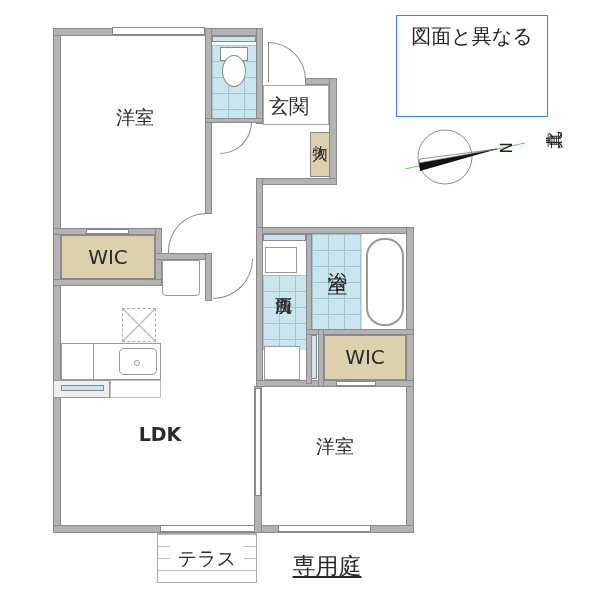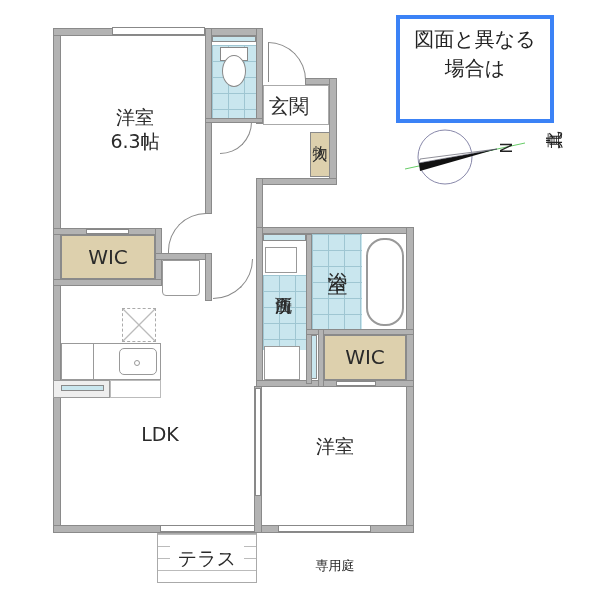--- a/index.html
+++ b/index.html
@@ -4,32 +4,32 @@
 <style>
   html,body{margin:0;padding:0;background:#fff;}
   body{width:600px;height:600px;position:relative;overflow:hidden;font-family:"DejaVu Sans","Liberation Sans",sans-serif;color:#222;}
   .abs{position:absolute;box-sizing:border-box;}
   .wall{position:absolute;background:#b3b3b3;border:1px solid #8a8a8a;box-sizing:border-box;}
   .tile{background-color:#c9e6ee;background-image:linear-gradient(#9fc6d2 1px,transparent 1px),linear-gradient(90deg,#9fc6d2 1px,transparent 1px);background-size:16px 16px;}
   .wic{background:#ddd0ad;border:1px solid #8a8a8a;}
   .label{position:absolute;text-align:center;font-size:19px;line-height:24px;color:#2a2a2a;white-space:nowrap;}
   .vlabel{position:absolute;writing-mode:vertical-rl;text-orientation:upright;font-size:18px;letter-spacing:2px;color:#2a2a2a;}
   .window{position:absolute;background:#fff;border:1px solid #888;box-sizing:border-box;}
-  .notice{position:absolute;left:396px;top:15px;width:150px;height:100px;border:4px solid #3b82f6;background:#fff;}
+  .notice{position:absolute;left:396px;top:15px;width:150px;height:100px;border:1px solid #3b82f6;background:#fff;}
   .notice div{text-align:center;font-size:20px;line-height:29px;margin-top:6px;}
   .lightblue{background:#c9e6ee;border:1px solid #8a8a8a;}
   .door-arc{position:absolute;border:1px solid #888;box-sizing:border-box;}
 </style>
 </head>
 <body>
 
 <div class="notice">
   <div>
     <span>図面と異なる</span><br>
-    <span>場合は</span><br>
+    <br>
   </div>
 </div>
 
 <div class="abs" style="left:405px;top:125px;width:150px;height:70px;">
   <svg width="150" height="70">
     <circle cx="40" cy="32" r="27" fill="none" stroke="#8888aa" stroke-width="1"></circle>
     <line x1="0" y1="44" x2="120" y2="18" stroke="#66cc66" stroke-width="1"></line>
     <polygon points="14,38 15,46 92,24" fill="#111"></polygon>
     <polygon points="14,38 92,24 15,34" fill="#fff" stroke="#445" stroke-width="0.6"></polygon>
   </svg>
@@ -96,41 +96,40 @@
 
   <div class="abs" style="left:263px;top:85px;width:66px;height:40px;background:#fff;border:1px solid #aaa;"></div>
   <div class="door-arc" style="left:268px;top:42px;width:38px;height:40px;border-radius:0 40px 0 0;border-left:1px solid #888;border-bottom:none;"></div>
   <span class="label" style="left:264px;top:94px;width:50px;font-size:20px;">玄関</span>
 
   <div class="abs wic" style="left:310px;top:132px;width:20px;height:45px;"></div>
   <span class="vlabel" style="left:310px;top:134px;font-size:15px;letter-spacing:0;">物入</span>
 
   <div class="label" style="left:95px;top:105px;width:80px;">
     <div>洋室</div>
-    <div>6.3帖</div>
   </div>
 
   <div class="abs wic" style="left:61px;top:235px;width:94px;height:44px;"></div>
   <span class="label" style="left:61px;top:245px;width:94px;font-size:20px;">WIC</span>
 
   <div class="door-arc" style="left:168px;top:213px;width:38px;height:40px;border-radius:40px 0 0 0;border-right:none;border-bottom:none;"></div>
   <div class="door-arc" style="left:213px;top:259px;width:40px;height:40px;border-radius:0 0 40px 0;border-left:none;border-top:none;"></div>
   <div class="abs" style="left:162px;top:260px;width:38px;height:36px;border:1px solid #999;border-radius:0 0 4px 4px;background:#fff;"></div>
 
   <div class="abs" style="left:122px;top:308px;width:34px;height:34px;border:1px dashed #aaa;background:linear-gradient(45deg,transparent 48%,#bbb 49%,#bbb 51%,transparent 52%),linear-gradient(-45deg,transparent 48%,#bbb 49%,#bbb 51%,transparent 52%);"></div>
   <div class="abs" style="left:61px;top:343px;width:100px;height:37px;border:1px solid #999;background:#fff;"></div>
   <div class="abs" style="left:93px;top:343px;width:1px;height:37px;background:#999;"></div>
   <div class="abs" style="left:119px;top:348px;width:38px;height:27px;border:1px solid #999;border-radius:5px;background:#fff;"></div>
   <div class="abs" style="left:134px;top:360px;width:6px;height:6px;border:1px solid #999;border-radius:50%;"></div>
   <div class="abs" style="left:110px;top:380px;width:51px;height:18px;border:1px solid #bbb;background:#fff;"></div>
   <div class="abs lightblue" style="left:61px;top:385px;width:44px;height:7px;"></div>
   <div class="abs" style="left:53px;top:380px;width:57px;height:18px;border:1px solid #999;background:#eee;"></div>
   <div class="abs lightblue" style="left:61px;top:385px;width:43px;height:6px;"></div>
 
-  <div class="label" style="left:115px;top:422px;width:90px;">
+  <div class="label" style="left:115px;top:422px;width:90px;font-weight:bold;">
     <div>LDK</div>
   </div>
 
   <div class="abs tile" style="left:263px;top:275px;width:43px;height:75px;"></div>
   <div class="abs lightblue" style="left:263px;top:234px;width:43px;height:7px;"></div>
   <div class="abs" style="left:265px;top:247px;width:32px;height:26px;border:1px solid #999;background:#fff;"></div>
   <div class="abs" style="left:264px;top:346px;width:36px;height:34px;border:1px solid #999;background:#fff;"></div>
   <span class="vlabel" style="left:274px;top:284px;font-size:17px;letter-spacing:0;line-height:20px;">洗面所</span>
   <div class="abs lightblue" style="left:311px;top:335px;width:6px;height:44px;"></div>
 
@@ -142,14 +141,14 @@
   <div class="abs wic" style="left:324px;top:335px;width:82px;height:45px;"></div>
   <span class="label" style="left:324px;top:345px;width:82px;font-size:20px;">WIC</span>
 
   <div class="label" style="left:295px;top:434px;width:80px;">
     <div>洋室</div>
   </div>
 
   <div class="abs" style="left:157px;top:533px;width:100px;height:50px;border:1px solid #aaa;background-image:linear-gradient(#bbb 1px,transparent 1px);background-size:100% 12px;background-color:#fff;"></div>
   <span class="label" style="left:170px;top:546px;width:74px;font-size:19px;background:#fff;">テラス</span>
 
-  <span class="label" style="left:295px;top:554px;width:80px;font-size:13px;">専用庭</span>
+  <span class="label" style="left:287px;top:554px;width:80px;font-size:23px;text-decoration:underline;">専用庭</span>
 </div>
 
 </body></html>

